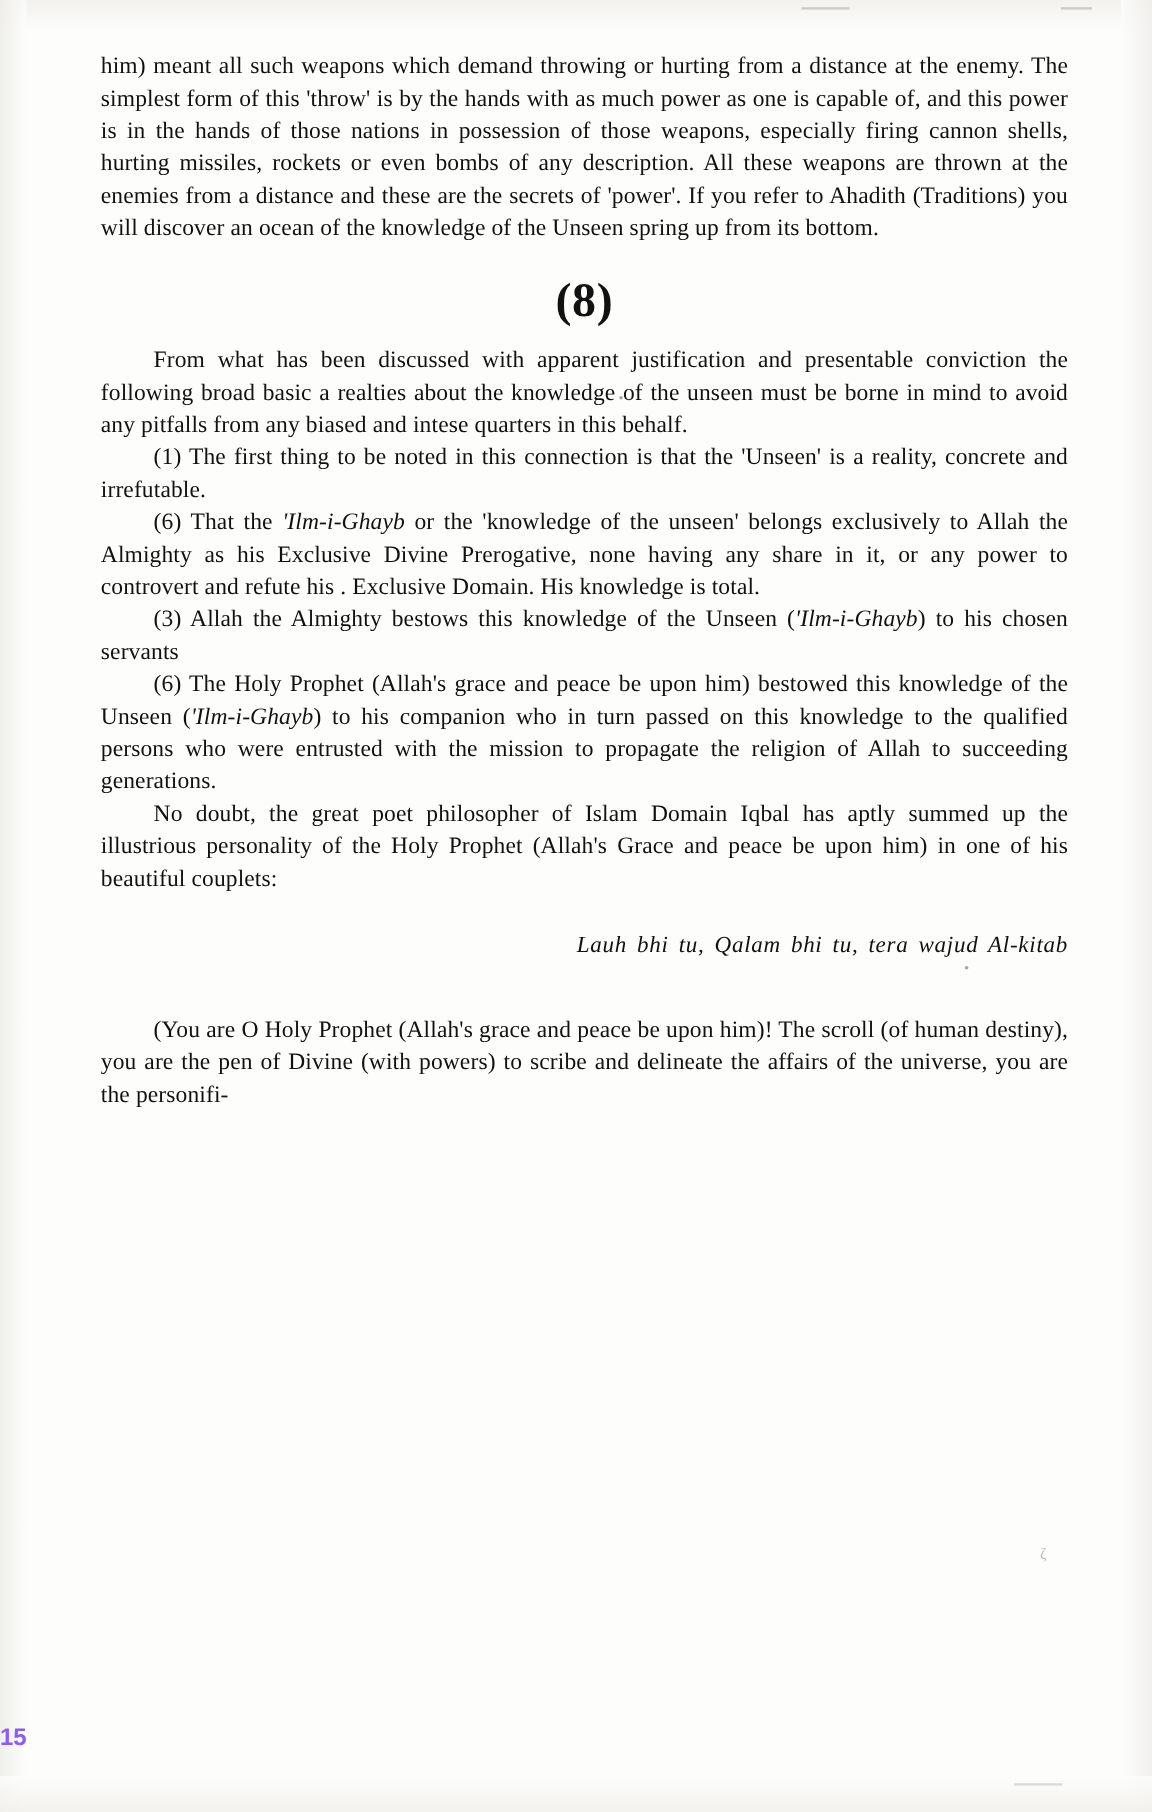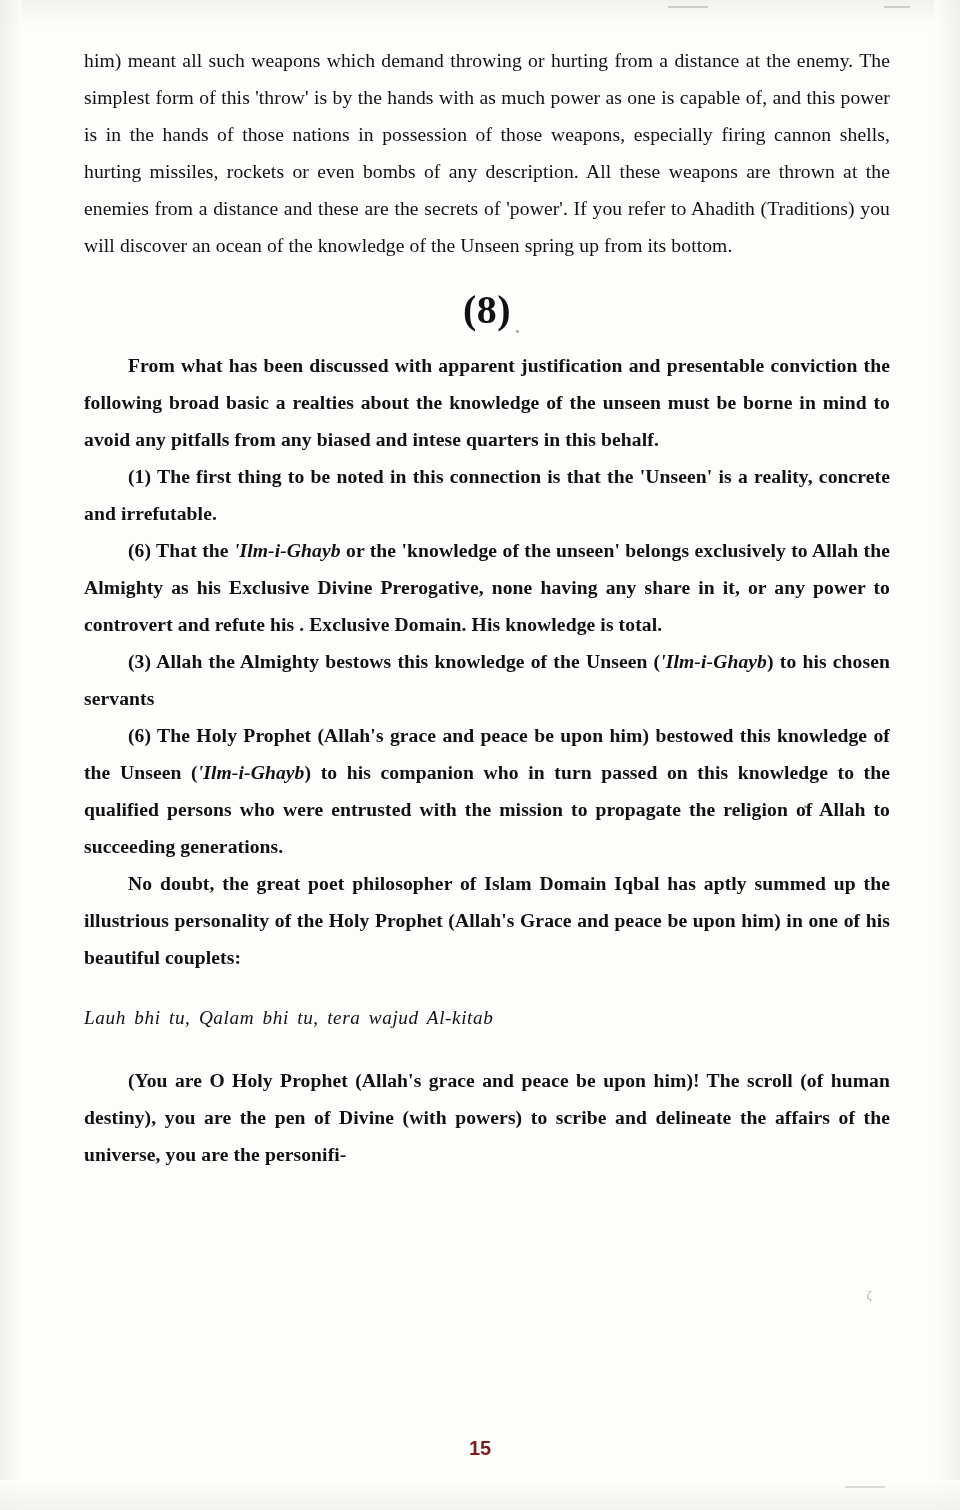--- a/index.html
+++ b/index.html
@@ -57,69 +57,69 @@
 
   .content {
     position: absolute;
     left: 84px;
     top: 42px;
     width: 806px;
   }
   p {
     margin: 0;
     font-size: 19.6px;
-    line-height: 37px;
+    line-height: 27px;
     text-align: justify;
     text-justify: inter-word;
     letter-spacing: .1px;
   }
-  p.indent { text-indent: 44px; font-weight: bold; }
+  p.indent { text-indent: 44px; }
   .section-number {
     text-align: center;
     font-size: 40px;
     font-weight: bold;
     margin: 22px 0 14px 0;
     letter-spacing: .5px;
     font-family: "Liberation Serif", "DejaVu Serif", serif;
   }
   .couplet {
     margin: 26px 0 6px 0;
-    text-align: left;
+    text-align: right;
     font-style: italic;
     font-size: 19.2px;
     line-height: 32px;
     letter-spacing: .6px;
     word-spacing: 3px;
   }
   .couplet .line { display: block; }
-  .after-couplet { margin-top: 28px; }
+  .after-couplet { margin-top: 41px; }
   em.it { font-style: italic; }
   .stray-mark {
     position: absolute;
     right: 88px;
     top: 1287px;
     font-size: 13px;
     color: #bdbab4;
   }
   .dot-mark {
     position: absolute;
     width: 3px; height: 3px;
     border-radius: 50%;
     background: #a9a6a0;
   }
   .page-number {
     position: absolute;
     left: 0;
     top: 1437px;
     width: 960px;
-    text-align: center;
+    text-align: left;
     font-size: 20px;
     font-weight: bold;
     font-family: "Liberation Sans", sans-serif;
-    color: #7f1d1d;
+    color: #8b5cf6;
   }
 </style>
 </head>
 <body>
 
 <div class="page">
   <div class="scan-edge-top"></div>
   <div class="scan-edge-left"></div>
   <div class="scan-edge-right"></div>
   <div class="scan-edge-bottom"></div>

